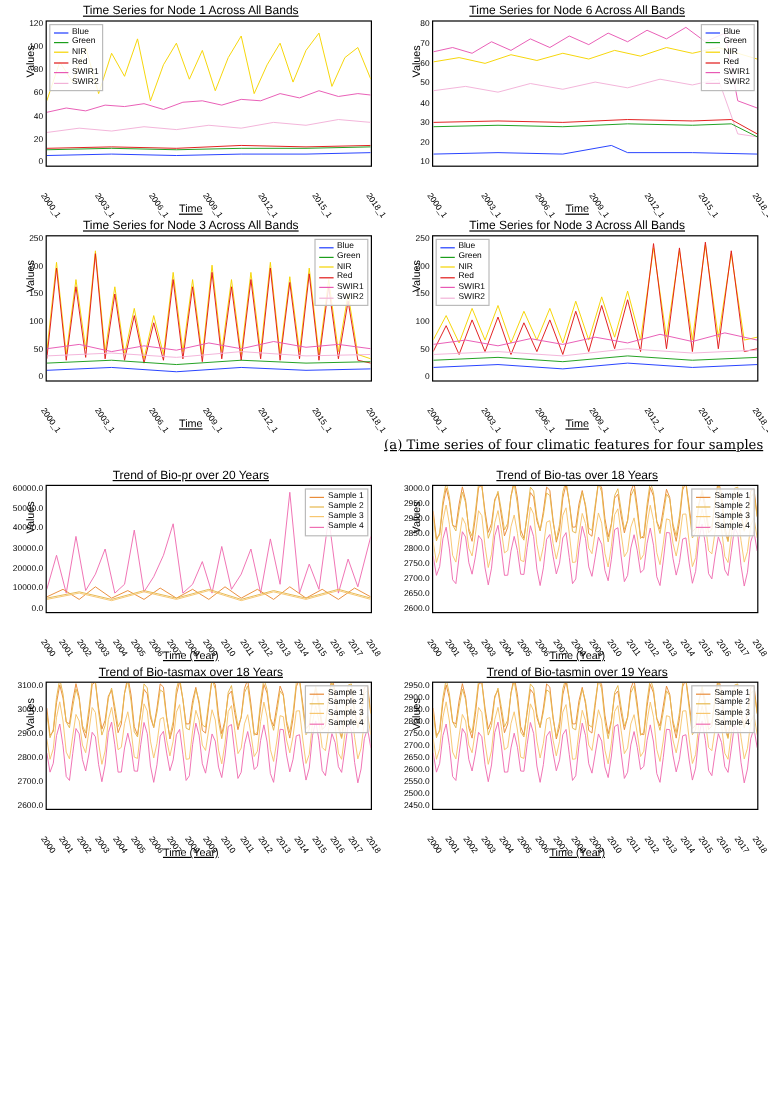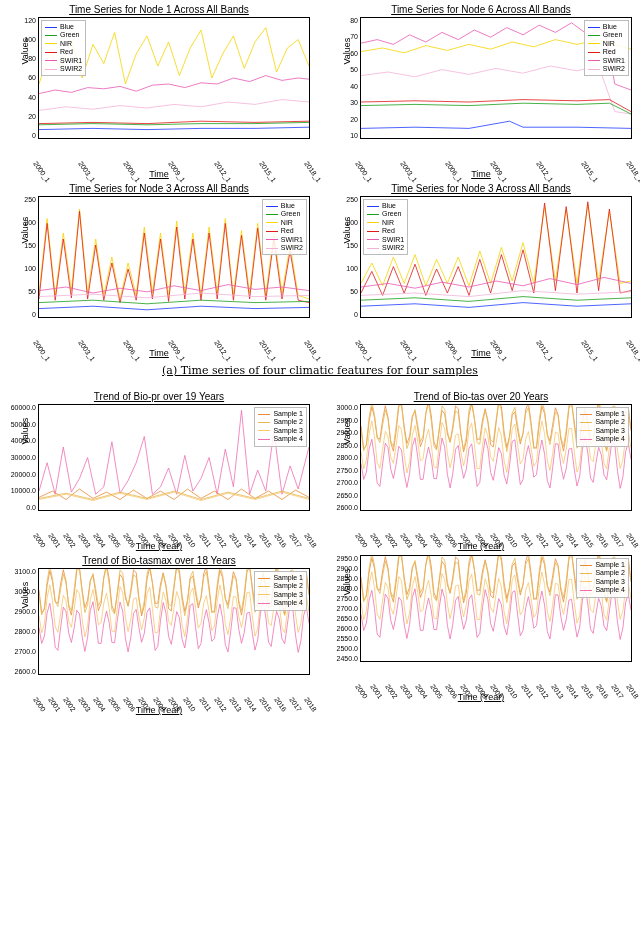--- a/index.html
+++ b/index.html
@@ -86,21 +86,21 @@
     padding: 2px 3px;
     font-family: sans-serif;
     line-height: 1.2;
     z-index: 5;
   }
   .legend.tl { top: 2px; left: 2px; }
   .legend.tr { top: 2px; right: 2px; }
   .legend-item { display: flex; align-items: center; gap: 3px; }
   .legend-line { width: 12px; height: 0; border-top: 1.5px solid; }
   .caption {
-    text-align: center;
+    text-align: right;
     font-size: 11px;
     margin: 6px 0 14px 0;
   }
   svg.lines { position:absolute; left:0; top:0; width:100%; height:100%; }
   svg.lines path, svg.lines polyline { fill:none; stroke-width:0.8; vector-effect:non-scaling-stroke; }
 </style>
 </head>
 <body>
 
 <div class="panel-group">
@@ -357,21 +357,21 @@
       </div>
       <div class="axis-label-x">Time</div>
     </div>
   </div>
   <div class="caption">(a) Time series of four climatic features for four samples</div>
 </div>
 
 <div class="panel-group">
   <div class="row">
     <div class="chart">
-      <div class="chart-title">Trend of Bio-pr over 19 Years</div>
+      <div class="chart-title">Trend of Bio-pr over 20 Years</div>
       <div class="chart-holder">
         <div class="yticks">
             <span>0.0</span>
             <span>10000.0</span>
             <span>20000.0</span>
             <span>30000.0</span>
             <span>40000.0</span>
             <span>50000.0</span>
             <span>60000.0</span>
           </div>
@@ -421,21 +421,21 @@
             <span>2016</span>
             <span>2017</span>
             <span>2018</span>
           </div>
         <span class="axis-label-y">Values</span>
       </div>
       <div class="axis-label-x">Time (Year)</div>
     </div>
 
     <div class="chart">
-      <div class="chart-title">Trend of Bio-tas over 20 Years</div>
+      <div class="chart-title">Trend of Bio-tas over 18 Years</div>
       <div class="chart-holder">
         <div class="yticks">
             <span>2600.0</span>
             <span>2650.0</span>
             <span>2700.0</span>
             <span>2750.0</span>
             <span>2800.0</span>
             <span>2850.0</span>
             <span>2900.0</span>
             <span>2950.0</span>
@@ -552,20 +552,21 @@
             <span>2016</span>
             <span>2017</span>
             <span>2018</span>
           </div>
         <span class="axis-label-y">Values</span>
       </div>
       <div class="axis-label-x">Time (Year)</div>
     </div>
 
     <div class="chart">
+      <div class="chart-title">Trend of Bio-tasmin over 19 Years</div>
       <div class="chart-holder">
         <div class="yticks">
             <span>2450.0</span>
             <span>2500.0</span>
             <span>2550.0</span>
             <span>2600.0</span>
             <span>2650.0</span>
             <span>2700.0</span>
             <span>2750.0</span>
             <span>2800.0</span>

